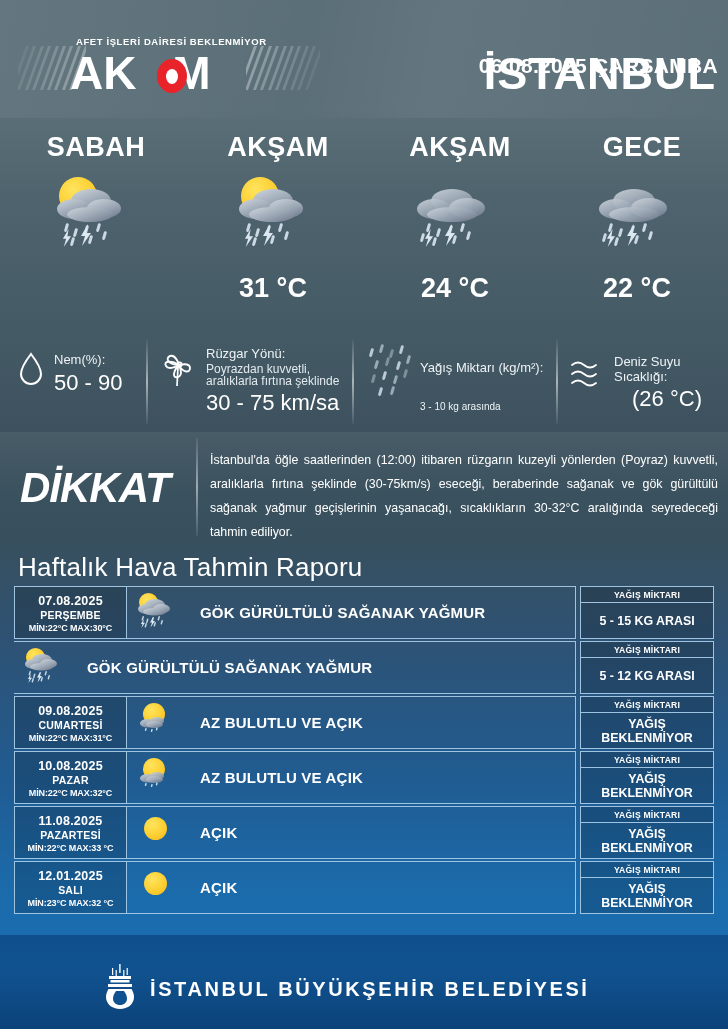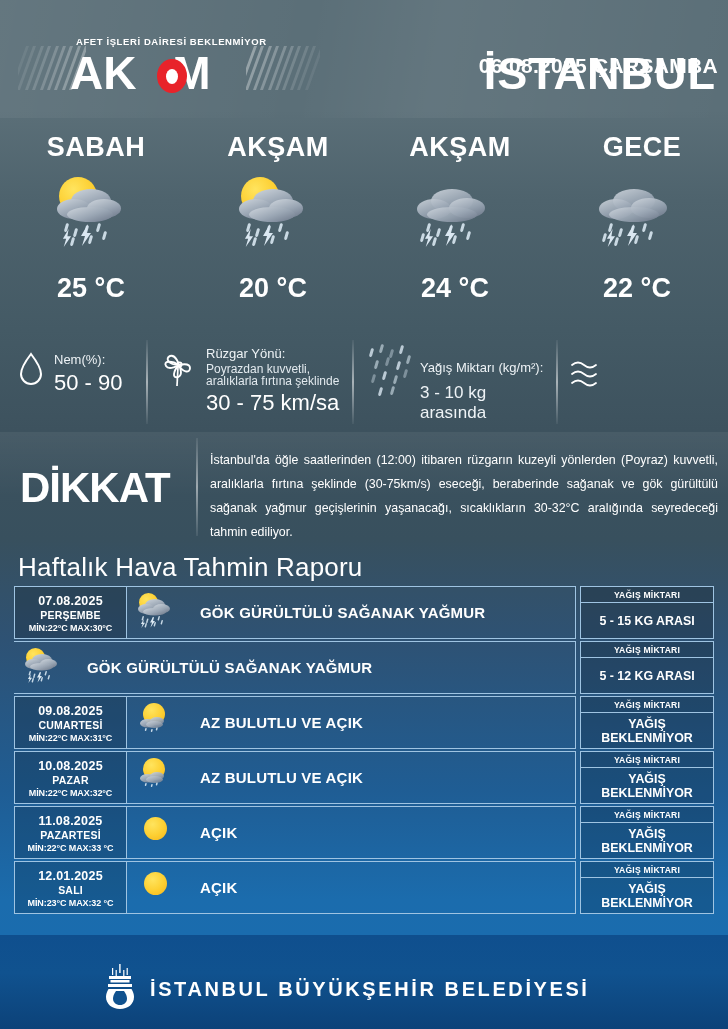--- a/index.html
+++ b/index.html
@@ -95,21 +95,21 @@
   .m-val{ font-size:22px; color:#fff; }
 
   
   .dikkat{ position:absolute; left:0; top:432px; width:728px; height:108px; }
   .dikkat-band{
     position:absolute; left:0; top:0; width:728px; height:108px;
     background:linear-gradient(180deg, rgba(255,255,255,.06), rgba(255,255,255,0) 60%);
   }
   .dikkat-word{
     position:absolute; left:20px; top:32px;
-    font-size:42px; font-weight:bold; color:#fff; letter-spacing:-1px;
+    font-size:42px; font-weight:bold; color:#fff; letter-spacing:-1px;font-style:italic;
   }
   .dikkat-rule{ position:absolute; left:196px; top:6px; width:2px; height:98px;
     background:linear-gradient(180deg, rgba(255,255,255,.08), rgba(255,255,255,.5), rgba(255,255,255,.08)); }
   .dikkat-text{
     position:absolute; left:210px; top:16px; width:508px;
     font-size:12.4px; line-height:24px; color:#fff; text-align:justify;
   }
 
   
   .weekly-title{
@@ -220,21 +220,20 @@
             <span class="drop" style="left: 48px; top: 64px; height: 9px;"></span>
             <span class="drop" style="left: 62px; top: 60px; height: 9px;"></span>
             <svg width="14" height="24" viewBox="0 0 14 22" style="position: absolute; left: 38px; top: 52px;">
               <path d="M9 0 L2 12 L6 12 L3 22 L12 9 L7.5 9 Z" fill="#dbe8f2"></path>
             </svg>
             <svg width="14" height="18" viewBox="0 0 14 22" style="position: absolute; left: 19px; top: 58px;">
               <path d="M9 0 L2 12 L6 12 L3 22 L12 9 L7.5 9 Z" fill="#dbe8f2"></path>
             </svg>
           </div>
         </div>
-        <div class="dp-temp">25 °C</div>
       </div>
       <div class="dp">
         <div class="dp-label">AKŞAM</div>
         <div class="dp-icon">
           <div class="ic" style="transform: translateX(-50%) scale(1); transform-origin: center top;">
             <div class="sun" style="left: 18px; top: 6px; width: 38px; height: 38px;"></div>
             <div class="cloud" style="left: 30px; top: 18px; width: 40px; height: 24px;"></div>
             <div class="cloud" style="left: 16px; top: 28px; width: 34px; height: 20px;"></div>
             <div class="cloud" style="left: 46px; top: 28px; width: 34px; height: 19px;"></div>
             <div class="cloud" style="left: 26px; top: 36px; width: 46px; height: 15px;"></div>
@@ -246,21 +245,21 @@
             <span class="drop" style="left: 48px; top: 64px; height: 9px;"></span>
             <span class="drop" style="left: 62px; top: 60px; height: 9px;"></span>
             <svg width="14" height="24" viewBox="0 0 14 22" style="position: absolute; left: 38px; top: 52px;">
               <path d="M9 0 L2 12 L6 12 L3 22 L12 9 L7.5 9 Z" fill="#dbe8f2"></path>
             </svg>
             <svg width="14" height="18" viewBox="0 0 14 22" style="position: absolute; left: 19px; top: 58px;">
               <path d="M9 0 L2 12 L6 12 L3 22 L12 9 L7.5 9 Z" fill="#dbe8f2"></path>
             </svg>
           </div>
         </div>
-        <div class="dp-temp">20 °C</div>
+        <div class="dp-temp">31 °C</div>
       </div>
       <div class="dp">
         <div class="dp-label">AKŞAM</div>
         <div class="dp-icon">
           <div class="ic" style="transform: translateX(-50%) scale(1); transform-origin: center top;">
             <div class="cloud" style="left: 26px; top: 18px; width: 42px; height: 24px; opacity: 0.92;"></div>
             <div class="cloud" style="left: 12px; top: 28px; width: 34px; height: 20px; opacity: 0.92;"></div>
             <div class="cloud" style="left: 44px; top: 27px; width: 36px; height: 20px; opacity: 0.92;"></div>
             <div class="cloud" style="left: 22px; top: 36px; width: 50px; height: 15px; opacity: 0.9;"></div>
             <span class="drop" style="left: 22px; top: 52px; height: 9px;"></span>
@@ -359,33 +358,37 @@
           <span class="drop" style="left: 41px; top: 13px; opacity: 0.65;"></span>
           <span class="drop" style="left: 6px; top: 32px; opacity: 0.45;"></span>
           <span class="drop" style="left: 17px; top: 29px; opacity: 0.9;"></span>
           <span class="drop" style="left: 28px; top: 33px; opacity: 0.65;"></span>
           <span class="drop" style="left: 38px; top: 27px; opacity: 0.45;"></span>
           <span class="drop" style="left: 13px; top: 45px; opacity: 0.9;"></span>
           <span class="drop" style="left: 25px; top: 44px; opacity: 0.65;"></span>
         </div>
       <div class="m-txt" style="left:54px;top:24px">
         <div class="m-cap">Yağış Miktarı (kg/m²):</div>
-        <div class="m-cap" style="margin-top:8px;font-size:17px">3 - 10 kg arasında</div>
+        <div class="m-cap" style="margin-top:26px;font-size:10px">3 - 10 kg arasında</div>
       </div>
     </div>
 
     <div class="mitem" style="left:570px;width:150px">
       <div class="m-ico" style="top:22px">
         <svg width="36" height="32" viewBox="0 0 36 32">
           <g fill="none" stroke="#fff" stroke-width="1.8" stroke-linecap="round">
             <path d="M2 7 q6 -5 12 0 t12 0"></path>
             <path d="M2 16 q6 -5 12 0 t12 0"></path>
             <path d="M2 25 q6 -5 12 0 t12 0"></path>
           </g>
         </svg>
+      </div>
+      <div class="m-txt" style="left:44px;top:18px">
+        <div class="m-cap">Deniz Suyu Sıcaklığı:</div>
+        <div class="m-val" style="margin-top:2px;text-align:center">(26 °C)</div>
       </div>
     </div>
   </div>
 
   <div class="dikkat">
     <div class="dikkat-band"></div>
     <div class="dikkat-word">DİKKAT</div>
     <div class="dikkat-rule"></div>
     <div class="dikkat-text">İstanbul'da öğle saatlerinden (12:00) itibaren rüzgarın kuzeyli yönlerden (Poyraz) kuvvetli, aralıklarla fırtına şeklinde (30-75km/s) eseceği, beraberinde sağanak ve gök gürültülü sağanak yağmur geçişlerinin yaşanacağı, sıcaklıkların 30-32°C aralığında seyredeceği tahmin ediliyor.</div>
   </div>

